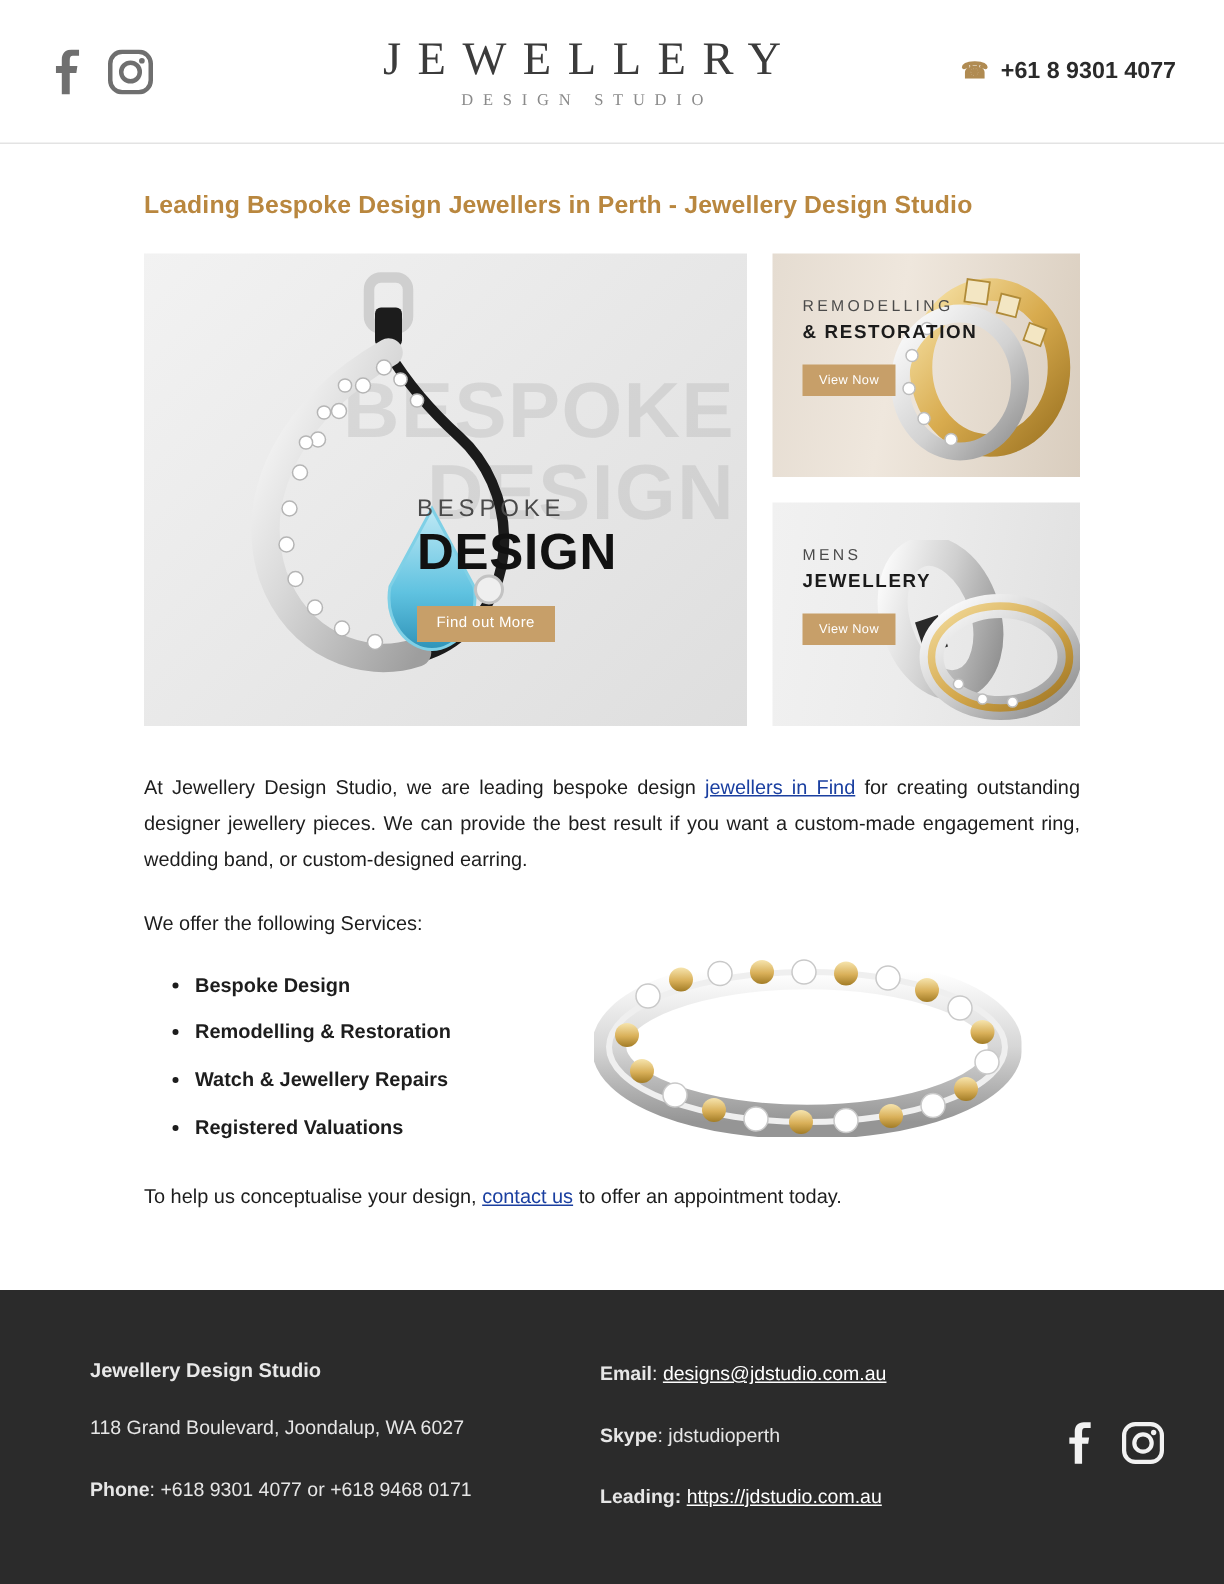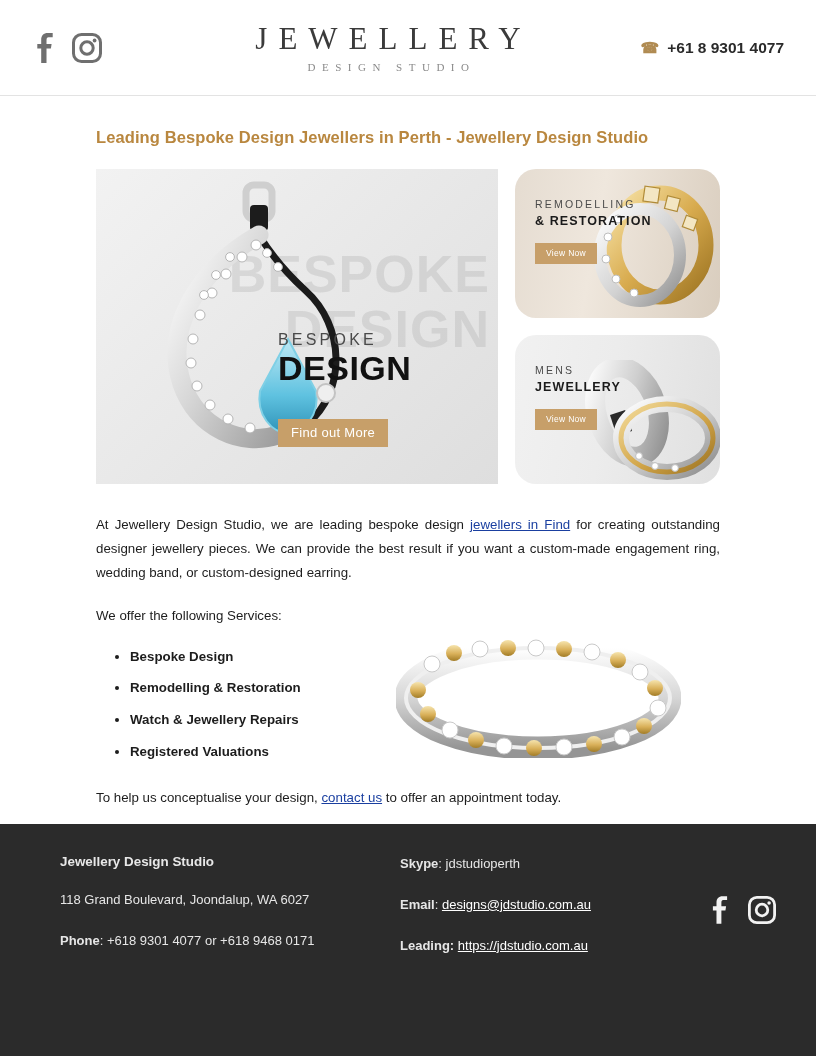--- a/index.html
+++ b/index.html
@@ -97,21 +97,20 @@
   .banner-side-col {
     display: flex;
     flex-direction: column;
     gap: 17px;
   }
   .banner-side {
     width: 205px;
     height: 149px;
     position: relative;
     overflow: hidden;
-    border-radius: 21px;
   }
   .banner-remodel {
     background: linear-gradient(100deg,#e5dcd1 0%, #efe7dd 40%, #d9cdbe 100%);
   }
   .banner-mens {
     background: linear-gradient(100deg,#f1f1f1 0%, #ececec 45%, #e0e0e0 100%);
   }
 
   .ghost-text {
     position: absolute;
@@ -140,24 +139,24 @@
   }
   .bm-title {
     font-size: 34px;
     font-weight: bold;
     color: #111;
     letter-spacing: .5px;
     line-height: 1.05;
   }
   .btn-gold {
     display: inline-block;
-    margin-top: 32px;
+    margin-top: 17px;
     background: #c79f69;
     color: #ffffff;
-    font-size: 13px;
+    font-size: 10px;
     padding: 6px 13px 7px 13px;
     letter-spacing: .3px;
   }
 
   .side-copy {
     position: absolute;
     left: 20px;
     top: 28px;
     z-index: 3;
   }
@@ -233,26 +232,26 @@
     font-size: 13.3px;
     color: #1d1d1d;
   }
 
   
   .footer {
     position: absolute;
     left: 0;
     right: 0;
     bottom: 0;
-    height: 232px;
+    height: 196px;
     background: #2b2b2b;
     color: #e8e8e8;
     display: flex;
     align-items: flex-start;
-    padding: 30px 40px 0 60px;
+    padding: 46px 40px 0 60px;
   }
   .f-col-1 { width: 340px; }
   .f-col-2 { flex: 1; }
   .f-col-3 {
     width: 140px;
     display: flex;
     gap: 16px;
     justify-content: flex-end;
     padding-top: 42px;
   }
@@ -492,24 +491,24 @@
   <div class="f-col-1">
     <div class="f-title">Jewellery Design Studio</div>
     <div class="f-line">118 Grand Boulevard, Joondalup, WA 6027</div>
     <div class="f-line">
       <span class="f-strong">Phone</span><span>: +618 9301 4077 or +618 9468 0171</span>
     </div>
   </div>
 
   <div class="f-col-2">
     <div class="f-line">
+      <span class="f-strong">Email</span><span>: </span><a href="#">designs@jdstudio.com.au</a>
+    </div>
+    <div class="f-line">
       <span class="f-strong">Skype</span>:<span> jdstudioperth</span>
-    </div>
-    <div class="f-line">
-      <span class="f-strong">Email</span><span>: </span><a href="#">designs@jdstudio.com.au</a>
     </div>
     <div class="f-line">
       <span class="f-strong">Leading:</span>
       <a href="#">https://jdstudio.com.au</a>
     </div>
   </div>
 
   <div class="f-col-3">
     <a href="#">
       <svg width="24" height="28" viewBox="0 0 26 30" aria-hidden="true">

